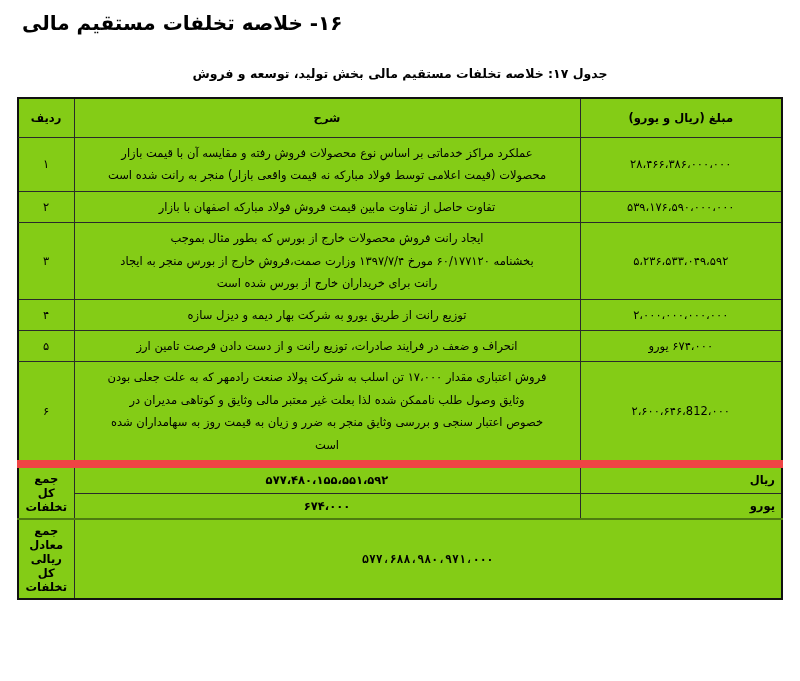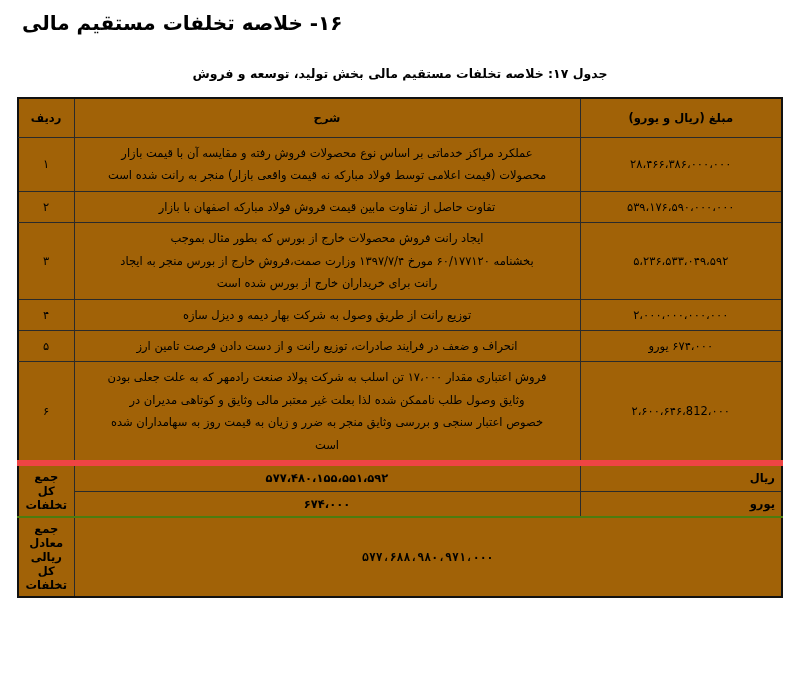--- a/index.html
+++ b/index.html
@@ -43,21 +43,21 @@
     width: 764px;
     margin: 0 auto;
     table-layout: fixed;
     border: 2px solid #111;
   }
   table.report td, table.report th {
     border: 1px solid #2a2a2a;
     padding: 4px 6px;
     font-size: 11.5px;
     vertical-align: middle;
-    background: #a16207;
+    background: #84cc16;
   }
   thead th {
     font-weight: bold;
     text-align: center;
     height: 30px;
     font-size: 12.5px;
     border-bottom: 2px solid #111;
   }
   .col-amount { width: 202px; }
   .col-desc   { width: 506px; }
@@ -94,21 +94,21 @@
     text-align: right;
     font-size: 12px;
     font-weight: bold;
   }
   td.total-amount {
     text-align: center;
     font-size: 12.5px;
     white-space: nowrap;
     font-weight: normal;
   }
-  tr.sep-top td { border-top: 6px solid #ef4444; }
+  tr.sep-top td { border-top: 8px solid #ef4444; }
   tr.grand-row td { border-top: 2px solid #4d7c0f; margin-left: 9px; }
   td.amount-span2 {
     text-align: center;
     font-size: 12.5px;
     white-space: nowrap;
     font-weight: normal;
     font-family: Liberation Mono, monospace;
   }
 </style>
 </head>
@@ -158,21 +158,21 @@
           <span class="desc-line">ایجاد رانت فروش محصولات خارج از بورس که بطور مثال بموجب</span>
           <span class="desc-line">بخشنامه ۶۰/۱۷۷۱۲۰ مورخ ۱۳۹۷/۷/۴ وزارت صمت،فروش خارج از بورس منجر به ایجاد</span>
           <span class="desc-line">رانت برای خریداران خارج از بورس شده است</span>
         </td>
         <td class="idx">۳</td>
       </tr>
 
       <tr>
         <td class="amount">۲،۰۰۰،۰۰۰،۰۰۰،۰۰۰</td>
         <td class="desc">
-          <span class="desc-line">توزیع رانت از طریق وصول به شرکت بهار دیمه و دیزل سازه</span>
+          <span class="desc-line">توزیع رانت از طریق یورو به شرکت بهار دیمه و دیزل سازه</span>
         </td>
         <td class="idx">۴</td>
       </tr>
 
       <tr>
         <td class="amount">۶۷۴،۰۰۰ یورو</td>
         <td class="desc">
           <span class="desc-line">انحراف و ضعف در فرایند صادرات، توزیع رانت و از دست دادن فرصت تامین ارز</span>
         </td>
         <td class="idx">۵</td>

